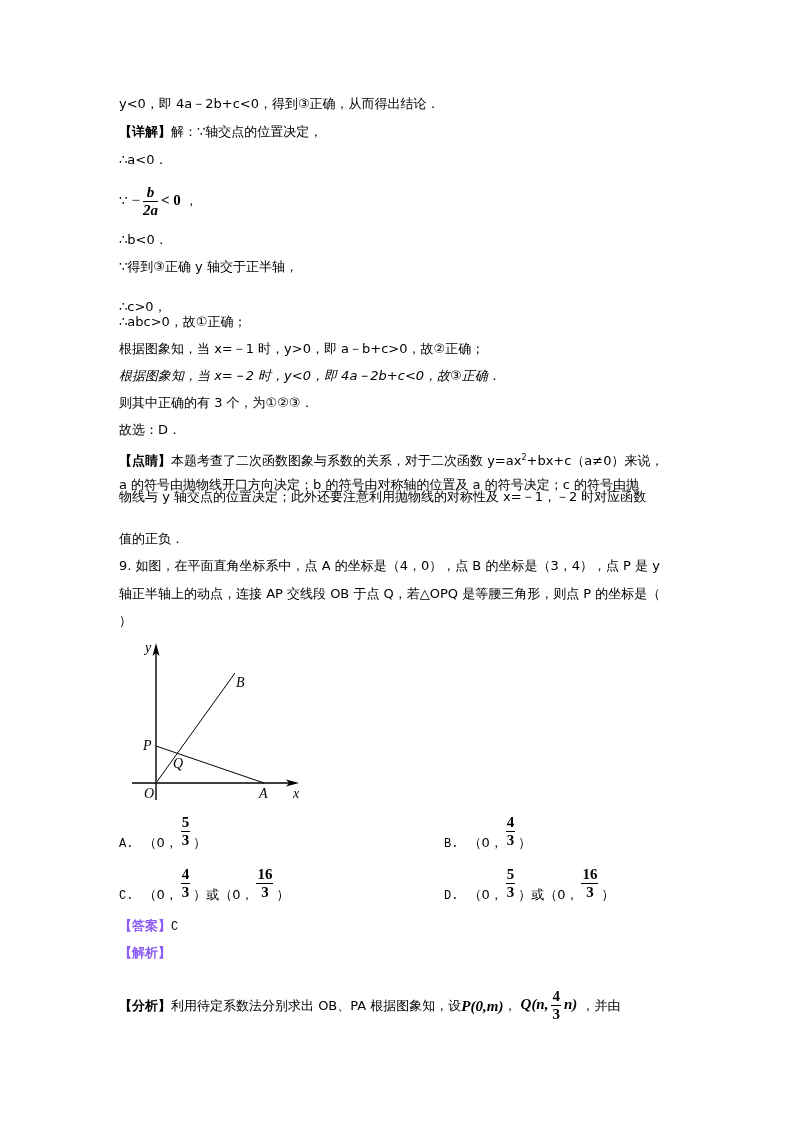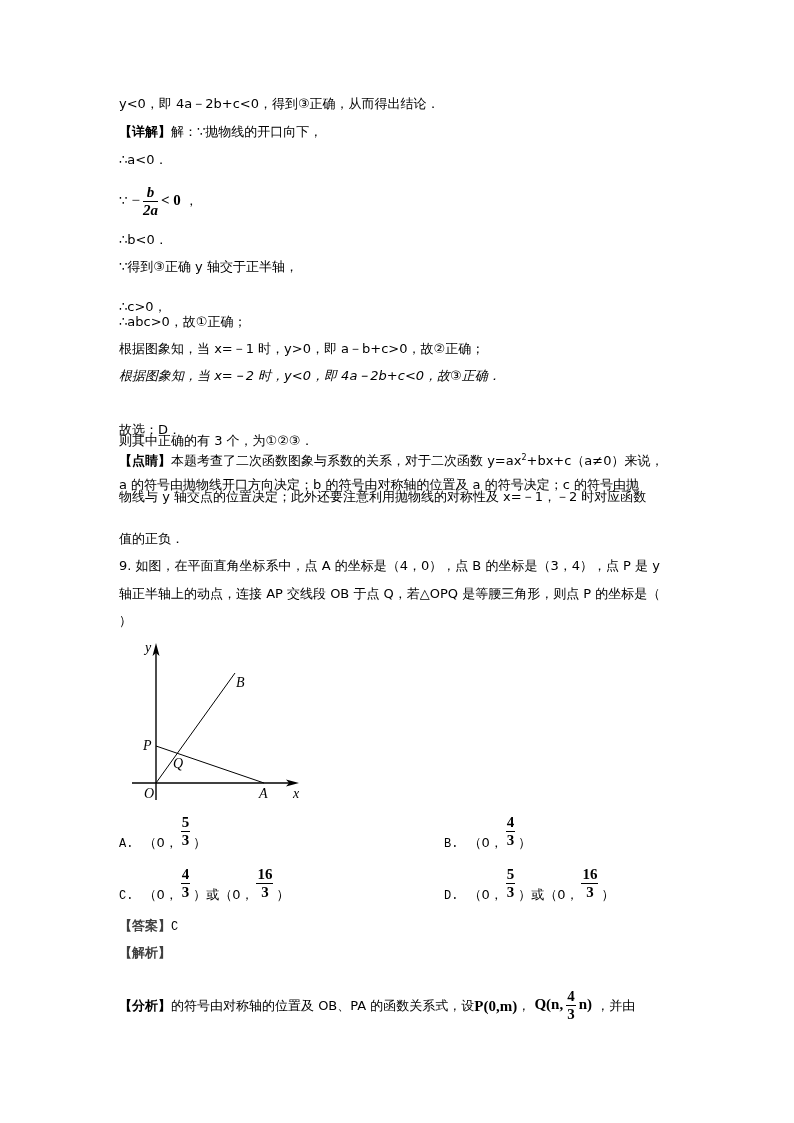--- a/index.html
+++ b/index.html
@@ -1,51 +1,51 @@
 <!DOCTYPE html>
 <html><head>
 <meta charset="utf-8">
 <style>
   html, body { margin:0; padding:0; background:#ffffff; }
   body { width:794px; height:1123px; position:relative; overflow:hidden;
          font-family:"DejaVu Sans", "Liberation Sans", sans-serif; color:#000; font-size:13px; }
   .line { position:absolute; left:119px; white-space:nowrap; line-height:18px; font-size:13px; }
   .mono { font-family:"Liberation Mono", "DejaVu Sans Mono", monospace; font-size:12px; }
   .bold-label { font-weight:bold; }
-  .blue { color:#404040; }
+  .blue { color:#8b5cf6; }
   .frac { display:inline-block; vertical-align:middle; text-align:center;
           font-family:"Liberation Serif", "DejaVu Serif", serif; font-weight:bold; font-size:15px; line-height:15px; margin:0 3px; }
   .frac .num { display:block; padding:0 1px 1px; border-bottom:1.5px solid #000; }
   .frac .den { display:block; padding-top:1px;text-align:center; }
-  .math { font-family:"Liberation Serif", "DejaVu Serif", serif; font-weight:bold; font-size:15px; }
+  .math { font-family:"Liberation Serif", "DejaVu Serif", serif; font-weight:bold; font-style:italic; font-size:15px; }
   .sup { font-size:8px; vertical-align:super; }
   .opt { position:absolute; white-space:nowrap; font-size:13px; }
   .opt .letter { font-family:"Liberation Mono", monospace; font-size:12px; margin-right:10px; }
   svg text { font-family:"Liberation Serif", "DejaVu Serif", serif; font-style:italic; font-size:14px; }
 </style>
 </head>
 <body>
 
 <div class="line" style="top:95px;">y&lt;0，即 4a－2b+c&lt;0，得到③正确，从而得出结论．</div>
 <div class="line" style="top:123px;">
-  <span class="bold-label">【详解】</span><span>解：∵抛物线的开口向下，</span>
+  <span class="bold-label">【详解】</span><span>解：∵轴交点的位置决定，</span>
 </div>
 <div class="line" style="top:151px;">∴a&lt;0．</div>
 <div class="line" style="top:180px; line-height:40px;">
   <span style="vertical-align:bottom;">∵</span>
   <span class="math" style="font-style:normal;font-weight:normal;">−</span><span class="frac"><span class="num" style="font-style:italic;">b</span><span class="den" style="font-style:italic;">2a</span></span><span class="math" style="font-style:normal;">&lt; 0</span>
   <span style="vertical-align:bottom;">，</span>
 </div>
 <div class="line" style="top:231px;">∴b&lt;0．</div>
 <div class="line" style="top:258px;">∵得到③正确 y 轴交于正半轴，</div>
 <div class="line" style="top:286px;margin-top:12px;">∴c&gt;0，</div>
 <div class="line" style="top:313px;">∴abc&gt;0，故①正确；</div>
 <div class="line" style="top:340px;">根据图象知，当 x=－1 时，y&gt;0，即 a－b+c&gt;0，故②正确；</div>
 <div class="line" style="top:367px;font-style:italic;">根据图象知，当 x=－2 时，y&lt;0，即 4a－2b+c&lt;0，故③正确．</div>
-<div class="line" style="top:394px;margin-top:38px;">则其中正确的有 3 个，为①②③．</div>
+<div class="line" style="top:394px;">则其中正确的有 3 个，为①②③．</div>
 <div class="line" style="top:421px;">故选：D．</div>
 
 <div>
   <div class="line" style="top:449px;">
     <span class="bold-label">【点睛】</span><span>本题考查了二次函数图象与系数的关系，对于二次函数 y=ax</span><span class="sup">2</span><span>+bx+c（a≠0）来说，</span>
   </div>
   <div class="line" style="top:476px;">a 的符号由抛物线开口方向决定；b 的符号由对称轴的位置及 a 的符号决定；c 的符号由抛</div>
   <div class="line" style="top:488px;">物线与 y 轴交点的位置决定；此外还要注意利用抛物线的对称性及 x=－1，－2 时对应函数</div>
   <div class="line" style="top:530px;">值的正负．</div>
 </div>
@@ -88,16 +88,16 @@
 </div>
 
 <div class="line" style="top:917px;">
   <span class="blue bold-label">【答案】</span><span class="mono">C</span>
 </div>
 <div class="line" style="top:944px;">
   <span class="blue bold-label">【解析】</span>
 </div>
 
 <div class="line" style="top:984px; line-height:40px;">
-  <span class="bold-label" style="vertical-align:bottom;">【分析】</span><span style="vertical-align:bottom;">的符号由对称轴的位置及 OB、PA 的函数关系式，设</span><span class="math" style="vertical-align:-2px;">P(0,m)</span><span style="vertical-align:bottom;">，</span>
+  <span class="bold-label" style="vertical-align:bottom;">【分析】</span><span style="vertical-align:bottom;">利用待定系数法分别求出 OB、PA 根据图象知，设</span><span class="math" style="vertical-align:-2px;">P(0,m)</span><span style="vertical-align:bottom;">，</span>
   <span class="math">Q(n,</span><span class="frac"><span class="num">4</span><span class="den">3</span></span><span class="math">n)</span>
   <span style="vertical-align:bottom;">，并由</span>
 </div>
 
 </body></html>

